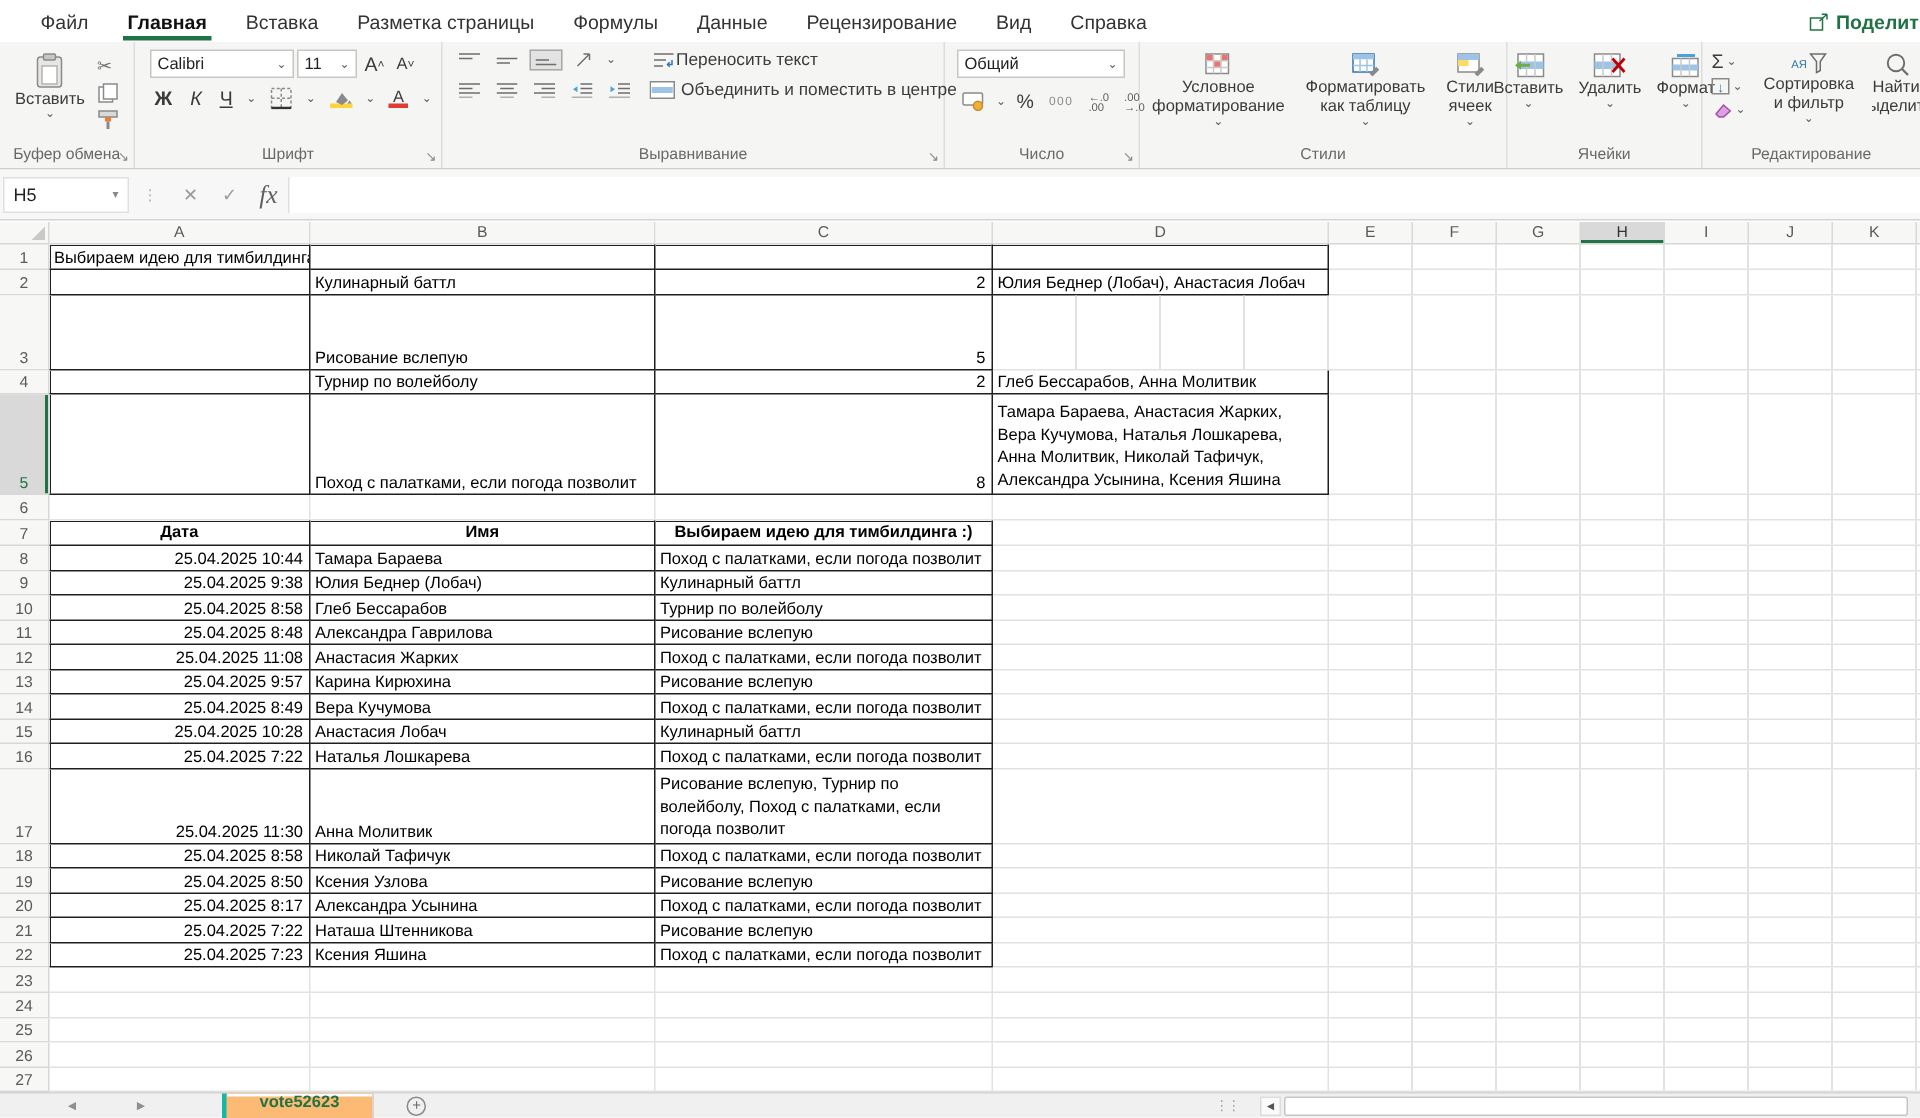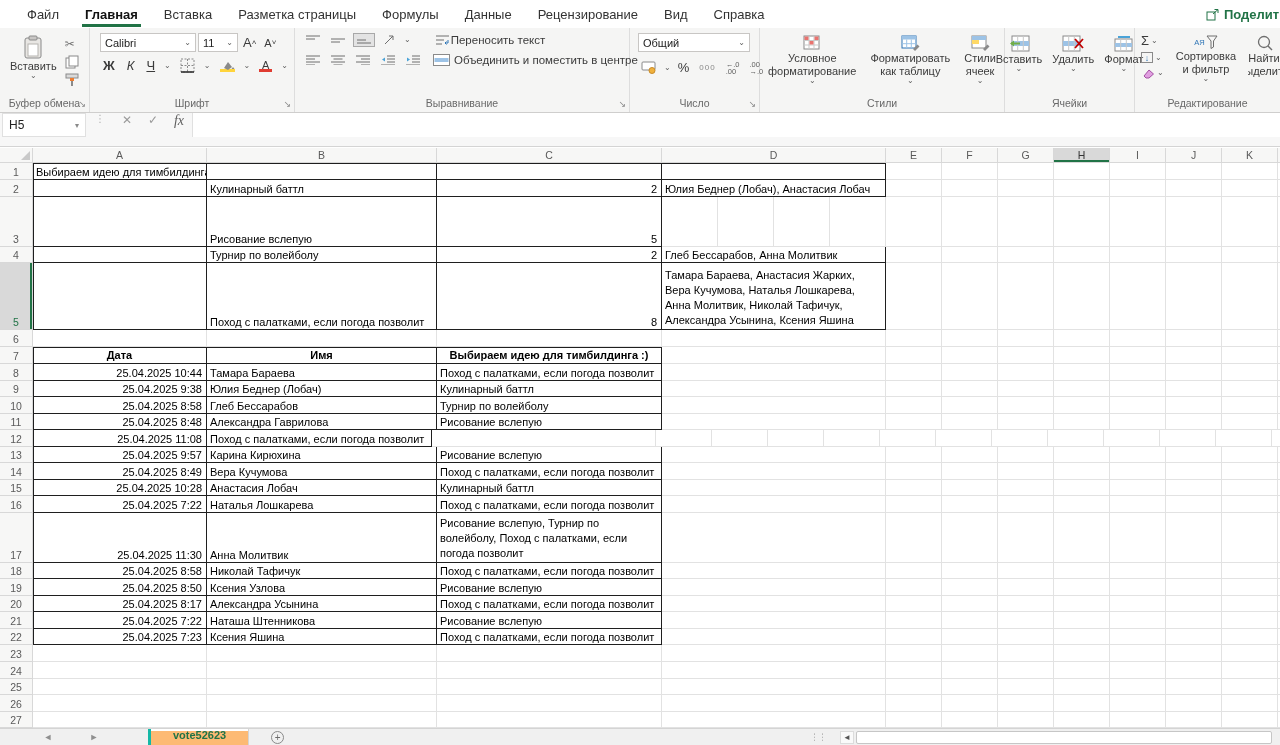--- a/index.html
+++ b/index.html
@@ -24,25 +24,25 @@
   .bigbtn{display:flex;flex-direction:column;align-items:center;font-size:11px;color:#3b3b3b;gap:1px;padding:2px 4px;text-align:center;line-height:12px;}
   .dd::after{content:"⌄";font-size:8px;color:#5f5f5f;line-height:6px;display:block;}
   .smbtn{display:flex;align-items:center;justify-content:center;padding:1px 3px;color:#3b3b3b;}
   .combo{background:#fff;border:1px solid #c8c6c4;height:19px;font-size:11px;color:#222;display:flex;align-items:center;padding:0 4px;justify-content:space-between;}
   .row2{display:flex;align-items:center;gap:2px;}
   .lbl11{font-size:11.5px;color:#3b3b3b;white-space:nowrap;}
   .colbar{width:13px;height:3px;margin-top:-1px;}
   .sel-box{border:1px solid #a8a8a8;background:#e3e3e3;}
   .glyph{color:var(--ic);}
   
-  .fbar{position:absolute;left:0;top:113px;width:1280px;height:34px;background:#f7f7f7;border-bottom:1px solid #d4d4d4;display:flex;}
+  .fbar{position:absolute;left:0;top:113px;width:1280px;height:34px;background:#f7f7f7;border-bottom:1px solid #d4d4d4;display:flex;align-items:center;}
   .namebox{width:84px;height:24px;background:#fff;border:1px solid #e0e0e0;margin-left:2px;display:flex;align-items:center;justify-content:space-between;padding:0 6px;font-size:12px;color:#222;}
   .fdots{color:#b0b0b0;font-size:10px;margin:0 9px;}
   .fbtn{width:26px;text-align:center;color:#9a9a9a;font-size:12px;}
-  .fx{font-family:"Liberation Serif",serif;font-style:italic;font-size:14px;color:#5f5f5f;}
+  .fx{font-family:"Liberation Serif",serif;font-style:italic;font-size:17px;color:#5f5f5f;}
   .finput{flex:1;height:24px;background:#fff;border-left:1px solid #e0e0e0;margin-right:0;font-size:12px;padding:0 6px;display:flex;align-items:center;}
   
   .grid{position:absolute;left:0;top:148px;width:1280px;height:580px;background:#fff;}
   .hr{display:flex;height:15px;}
   .hc{background:var(--hbg);border-right:1px solid #d8d8d8;border-bottom:1px solid #d8d8d8;font-size:10.5px;color:var(--htx);display:flex;align-items:center;justify-content:center;flex:none;}
   .corner{width:33px;position:relative;}
   .corner::after{content:"";position:absolute;right:2px;bottom:2px;border-left:9px solid transparent;border-bottom:9px solid #c9c9c9;}
   .wA{width:174px}.wB{width:230px}.wC{width:225px}.wD{width:224px}.wE{width:56px}
   .hfill{flex:1;background:var(--hbg);border-bottom:1px solid #d8d8d8;}
   .selcol{background:#d9d9d9;box-shadow:inset 0 -2px 0 var(--grn);color:#333;}
@@ -541,20 +541,21 @@
     <div class="rh">11</div>
     <div class="c wA k kl num">25.04.2025 8:48</div>
     <div class="c wB k">Александра Гаврилова</div>
     <div class="c wC k">Рисование вслепую</div>
     <div class="c wD"></div>
     <div class="fill"></div>
   </div>
   <div class="r" style="height:17px">
     <div class="rh">12</div>
     <div class="c wA k kl num">25.04.2025 11:08</div>
+    <div class="c wB k">Анастасия Жарких</div>
     <div class="c wC k">Поход с палатками, если погода позволит</div>
     <div class="c wD"></div>
     <div class="fill"></div>
   </div>
   <div class="r" style="height:16px">
     <div class="rh">13</div>
     <div class="c wA k kl num">25.04.2025 9:57</div>
     <div class="c wB k">Карина Кирюхина</div>
     <div class="c wC k">Рисование вслепую</div>
     <div class="c wD"></div>

